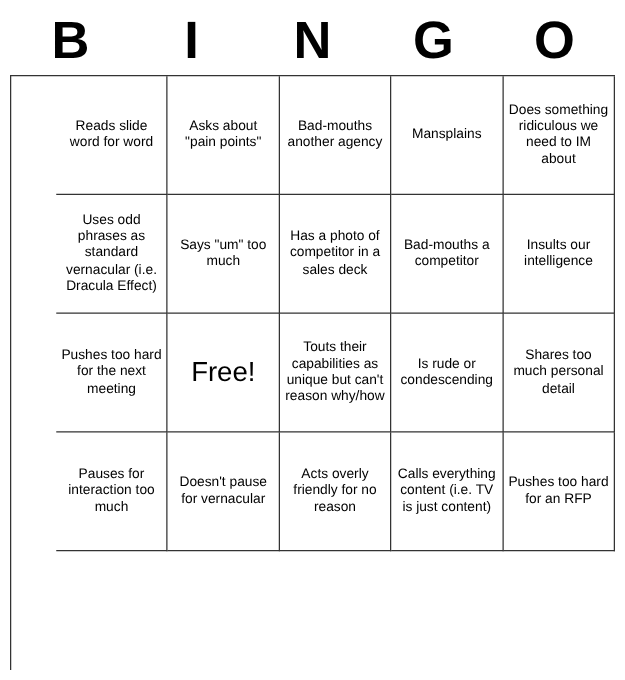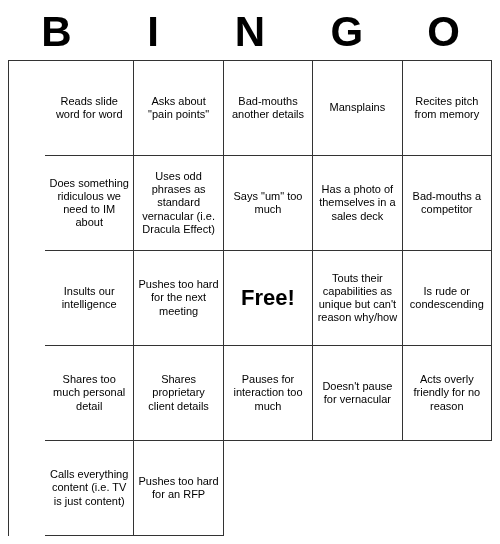--- a/index.html
+++ b/index.html
@@ -43,50 +43,48 @@
       align-items: center;
       justify-content: center;
       text-align: center;
       padding: 3px 4px;
       font-size: 11px;
       line-height: 1.2;
       min-height: 86px;
     }
     .cell.free {
       font-size: 22px;
-      font-weight: bold;
+      font-weight: normal;
     }
   </style>
 </head>
 <body>
 
 <div class="title-row">
 <span class="title-letter">B</span>
     <span class="title-letter">I</span>
     <span class="title-letter">N</span>
     <span class="title-letter">G</span>
     <span class="title-letter">O</span>
   </div>
 
 <div class="bingo-grid">
 <div class="cell">Reads slide word for word</div>
     <div class="cell">Asks about "pain points"</div>
-    <div class="cell">Bad-mouths another details</div>
+    <div class="cell">Bad-mouths another agency</div>
     <div class="cell">Mansplains</div>
-    <div class="cell">Recites pitch from memory</div>
     <div class="cell">Does something ridiculous we need to IM about</div>
     <div class="cell">Uses odd phrases as standard vernacular (i.e. Dracula Effect)</div>
     <div class="cell">Says "um" too much</div>
-    <div class="cell">Has a photo of themselves in a sales deck</div>
+    <div class="cell">Has a photo of competitor in a sales deck</div>
     <div class="cell">Bad-mouths a competitor</div>
     <div class="cell">Insults our intelligence</div>
     <div class="cell">Pushes too hard for the next meeting</div>
     <div class="cell free">Free!</div>
     <div class="cell">Touts their capabilities as unique but can't reason why/how</div>
     <div class="cell">Is rude or condescending</div>
     <div class="cell">Shares too much personal detail</div>
-    <div class="cell">Shares proprietary client details</div>
     <div class="cell">Pauses for interaction too much</div>
     <div class="cell">Doesn't pause for vernacular</div>
     <div class="cell">Acts overly friendly for no reason</div>
     <div class="cell">Calls everything content (i.e. TV is just content)</div>
     <div class="cell">Pushes too hard for an RFP</div>
   </div>
 
 </body></html>

